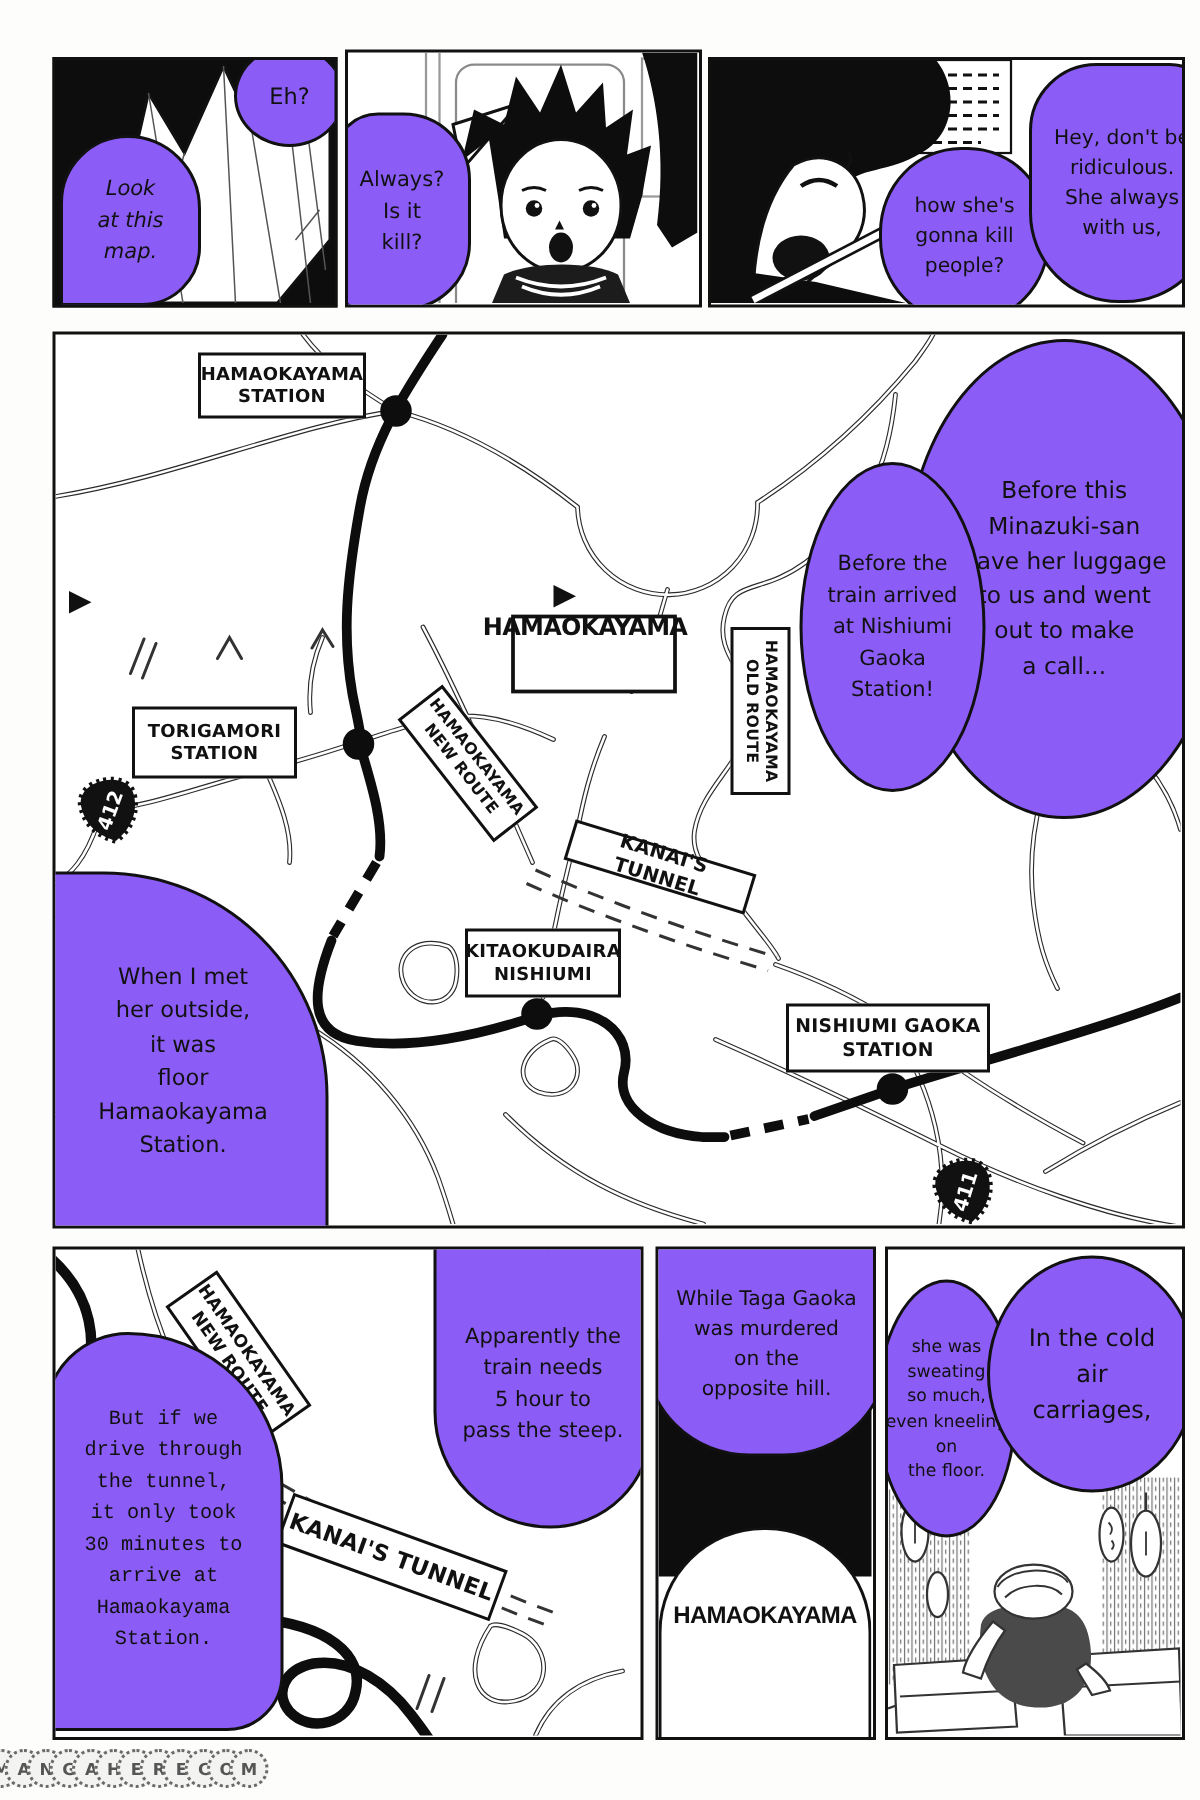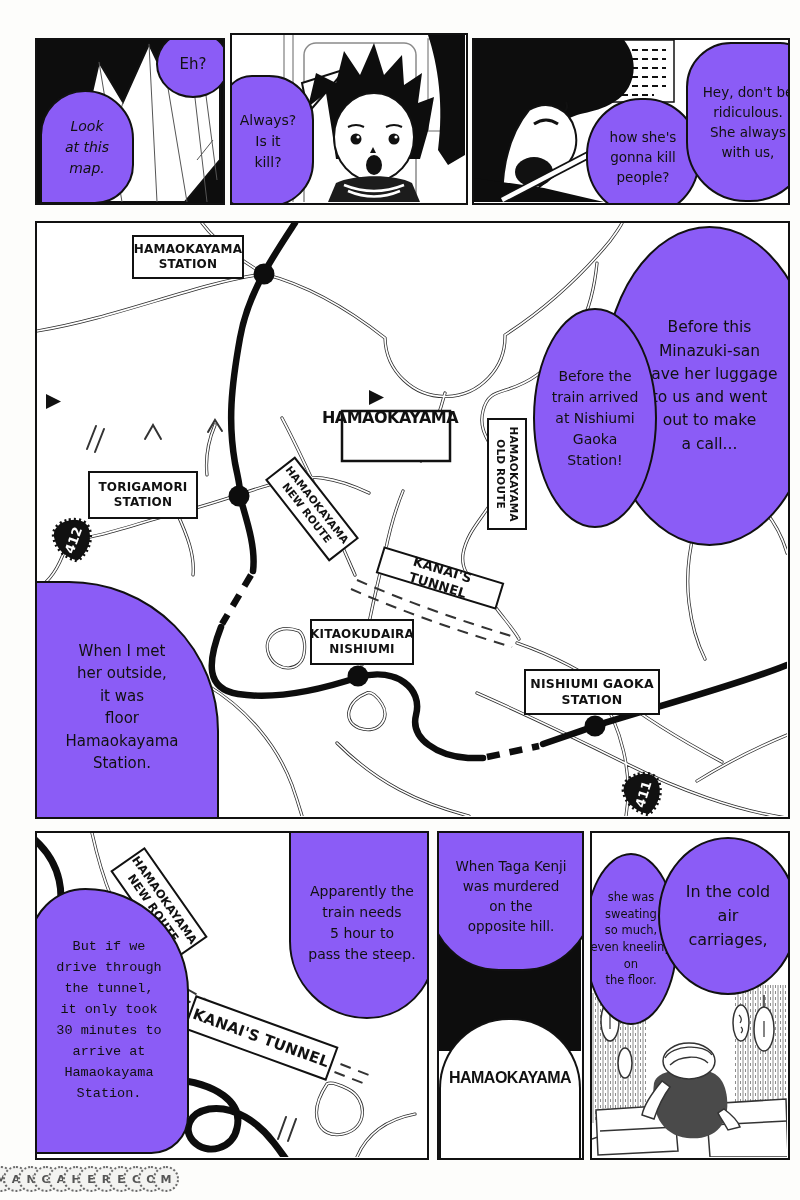--- a/index.html
+++ b/index.html
@@ -233,21 +233,21 @@
 Hamaokayama
 Station.</span></div>
     <div class="bubble" style="left:252px;top:-6px;width:146px;height:192px;border-radius:0 0 70px 80px;font-size:14px;"><span style="white-space:pre-line;">Apparently the
 train needs
 5 hour to
 pass the steep.</span></div>
   </div>
 
   <div class="panel" style="left:437px;top:831px;width:147px;height:329px;">
     <div style="position:absolute;left:0;top:60px;width:142px;height:158px;background:#0d0d0d;"></div>
-    <div class="bubble" style="left:-10px;top:-12px;width:164px;height:150px;border-radius:0 0 70px 70px;font-size:13.5px;z-index:4;border-width:2.5px;"><span style="white-space:pre-line;">When Taga Kenji
+    <div class="bubble" style="left:-10px;top:-12px;width:164px;height:150px;border-radius:0 0 70px 70px;font-size:13.5px;z-index:4;border-width:2.5px;"><span style="white-space:pre-line;">While Taga Gaoka
 was murdered
 on the
 opposite hill.</span></div>
     <div style="position:absolute;left:0px;top:185px;width:142px;height:144px;background:#fff;
                 border:2.5px solid #111;border-bottom:none;border-radius:70px 70px 0 0;box-sizing:border-box;z-index:4;"></div>
     <div class="freetext" style="left:0;top:236px;width:142px;font-size:16px;z-index:5;font-family:'Liberation Sans',sans-serif;letter-spacing:-0.5px;"><span>HAMAOKAYAMA</span></div>
   </div>
 
   <div class="panel" style="left:590px;top:831px;width:200px;height:329px;">
     <svg width="195" height="324" viewBox="0 0 195 324">

